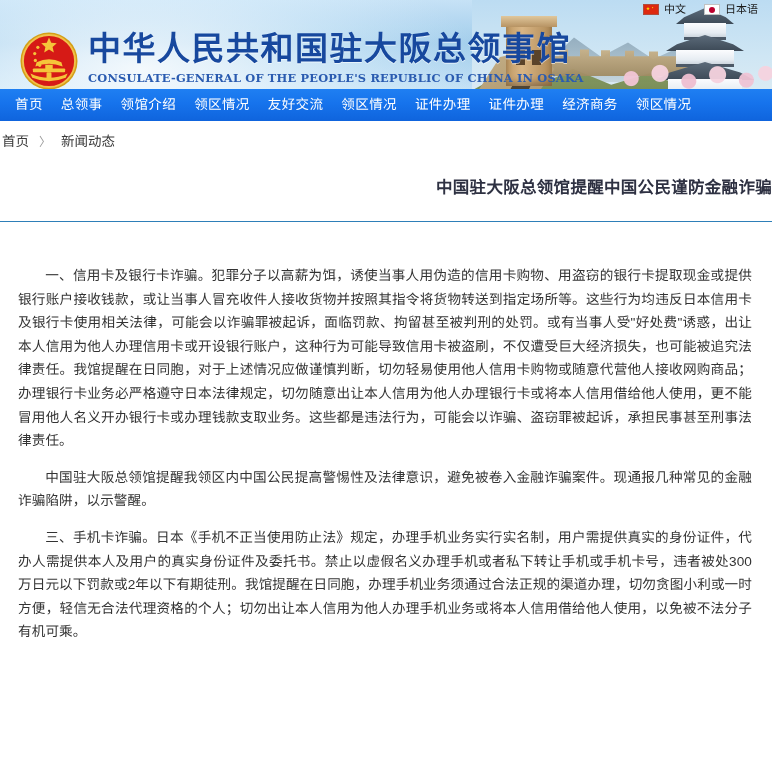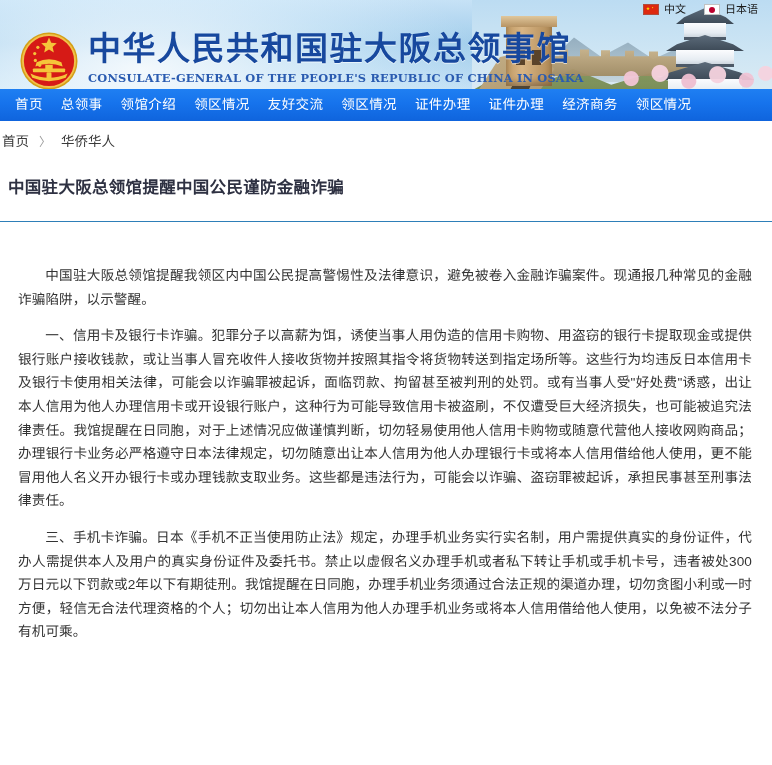--- a/index.html
+++ b/index.html
@@ -270,21 +270,21 @@
     font-size: 13.5px;
     color: #3a3a3a;
     gap: 10px;
   }
   .crumb { color: #3a3a3a; text-decoration: none; cursor: pointer; }
   .crumb-sep { color: #9a9a9a; font-size: 12px; }
   .crumb-current { color: #3a3a3a; }
 
   
   .article-title {
-    text-align: left;
+    text-align: right;
     font-family: "DejaVu Serif", "Liberation Serif", serif;
     font-size: 16.5px;
     font-weight: bold;
     color: #2e3142;
     padding: 4px 0 12px 8px;
     letter-spacing: .3px;
   }
   .title-rule {
     height: 1px;
     background: #2e7fb8;
@@ -378,23 +378,23 @@
   <a class="nav-item" href="#">领区情况</a>
   <a class="nav-item" href="#">证件办理</a>
   <a class="nav-item" href="#">证件办理</a>
   <a class="nav-item" href="#">经济商务</a>
   <a class="nav-item" href="#">领区情况</a>
 </div>
 
 <div class="breadcrumb">
   <a class="crumb" href="#">首页</a>
   <span class="crumb-sep">〉</span>
-  <span class="crumb-current">华侨华人</span>
+  <span class="crumb-current">新闻动态</span>
 </div>
 
 <h1 class="article-title">中国驻大阪总领馆提醒中国公民谨防金融诈骗</h1>
 <div class="title-rule"></div>
 
 <div class="article-body">
+  <p class="para">一、信用卡及银行卡诈骗。犯罪分子以高薪为饵，诱使当事人用伪造的信用卡购物、用盗窃的银行卡提取现金或提供银行账户接收钱款，或让当事人冒充收件人接收货物并按照其指令将货物转送到指定场所等。这些行为均违反日本信用卡及银行卡使用相关法律，可能会以诈骗罪被起诉，面临罚款、拘留甚至被判刑的处罚。或有当事人受"好处费"诱惑，出让本人信用为他人办理信用卡或开设银行账户，这种行为可能导致信用卡被盗刷，不仅遭受巨大经济损失，也可能被追究法律责任。我馆提醒在日同胞，对于上述情况应做谨慎判断，切勿轻易使用他人信用卡购物或随意代营他人接收网购商品；办理银行卡业务必严格遵守日本法律规定，切勿随意出让本人信用为他人办理银行卡或将本人信用借给他人使用，更不能冒用他人名义开办银行卡或办理钱款支取业务。这些都是违法行为，可能会以诈骗、盗窃罪被起诉，承担民事甚至刑事法律责任。</p>
   <p class="para">中国驻大阪总领馆提醒我领区内中国公民提高警惕性及法律意识，避免被卷入金融诈骗案件。现通报几种常见的金融诈骗陷阱，以示警醒。</p>
-  <p class="para">一、信用卡及银行卡诈骗。犯罪分子以高薪为饵，诱使当事人用伪造的信用卡购物、用盗窃的银行卡提取现金或提供银行账户接收钱款，或让当事人冒充收件人接收货物并按照其指令将货物转送到指定场所等。这些行为均违反日本信用卡及银行卡使用相关法律，可能会以诈骗罪被起诉，面临罚款、拘留甚至被判刑的处罚。或有当事人受"好处费"诱惑，出让本人信用为他人办理信用卡或开设银行账户，这种行为可能导致信用卡被盗刷，不仅遭受巨大经济损失，也可能被追究法律责任。我馆提醒在日同胞，对于上述情况应做谨慎判断，切勿轻易使用他人信用卡购物或随意代营他人接收网购商品；办理银行卡业务必严格遵守日本法律规定，切勿随意出让本人信用为他人办理银行卡或将本人信用借给他人使用，更不能冒用他人名义开办银行卡或办理钱款支取业务。这些都是违法行为，可能会以诈骗、盗窃罪被起诉，承担民事甚至刑事法律责任。</p>
   <p class="para">三、手机卡诈骗。日本《手机不正当使用防止法》规定，办理手机业务实行实名制，用户需提供真实的身份证件，代办人需提供本人及用户的真实身份证件及委托书。禁止以虚假名义办理手机或者私下转让手机或手机卡号，违者被处300万日元以下罚款或2年以下有期徒刑。我馆提醒在日同胞，办理手机业务须通过合法正规的渠道办理，切勿贪图小利或一时方便，轻信无合法代理资格的个人；切勿出让本人信用为他人办理手机业务或将本人信用借给他人使用，以免被不法分子有机可乘。</p>
 </div>
 
 </body></html>

